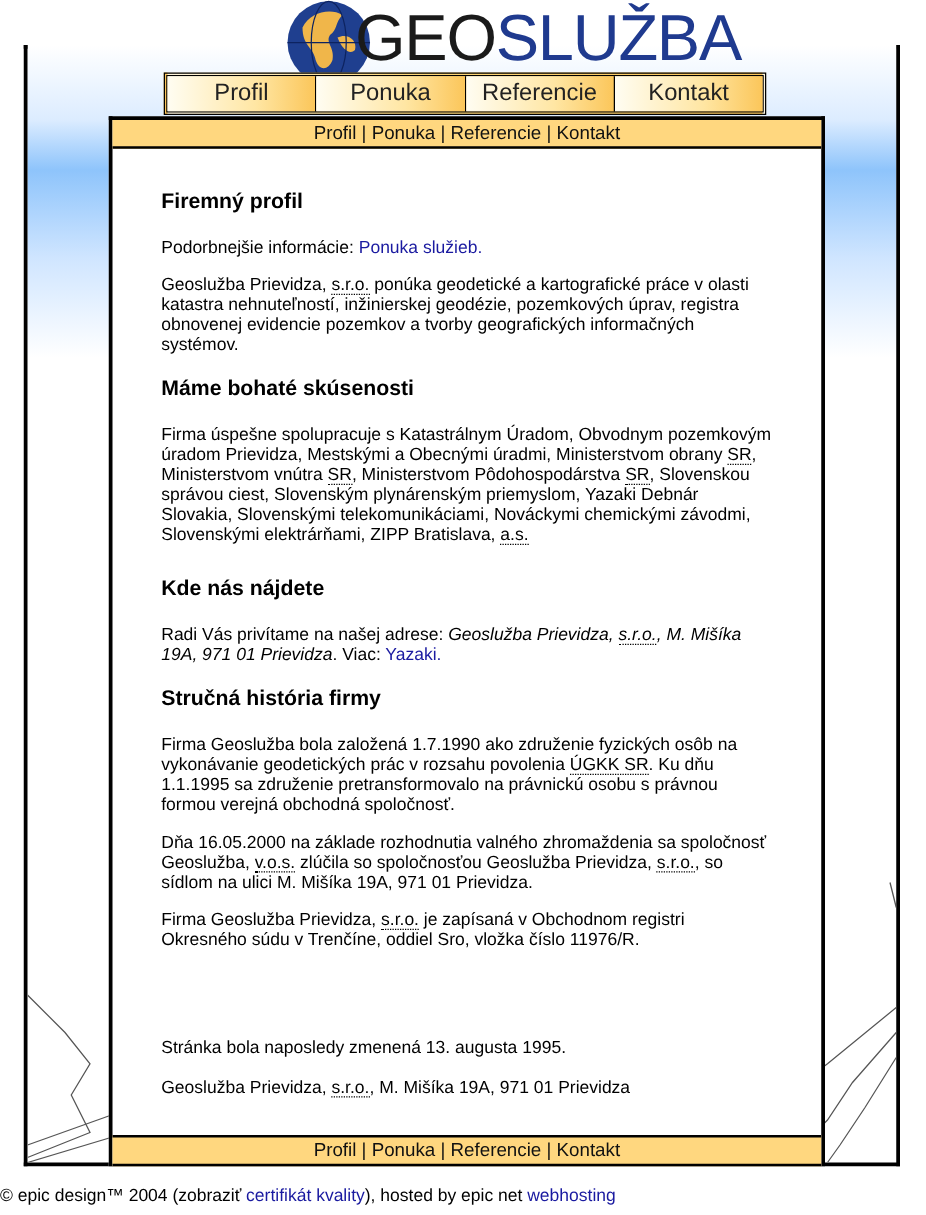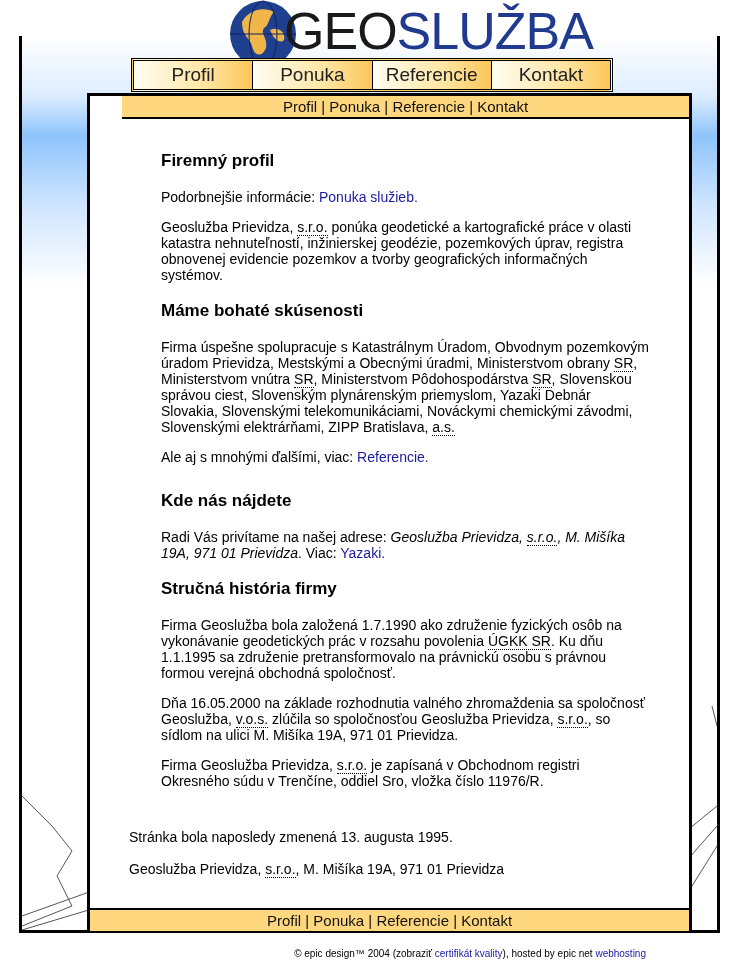--- a/index.html
+++ b/index.html
@@ -10,33 +10,33 @@
   .topline-right { position:absolute; left:570px; top:36px; width:147px; height:3px; background:#000; }
   .mapart { position:absolute; left:0; top:0; width:100%; height:100%; }
   .logo { position:absolute; left:228px; top:0; width:300px; height:66px; }
   .logo-text { position:absolute; left:284px; top:6px; font-size:52px; letter-spacing:-1px; font-family:"Liberation Sans", sans-serif; line-height:50px; }
   .logo-text .geo { color:#1a1a1a; }
   .logo-text .sluzba { color:#1f3a8f; }
   .topnav { position:absolute; left:131px; top:58px; width:476px; height:28px; border:3px double #000; display:flex; background:linear-gradient(to right,#fff7e0,#ffd97a 40%,#fcc65a); z-index:2; }
   .topnav a { flex:1; text-align:center; font-size:19px; line-height:28px; color:#222; text-decoration:none; border-right:1px solid #000;
     background:linear-gradient(to right,#fffdf2,#ffe6a3 60%,#fbc65a); }
   .topnav a:last-child { border-right:none; }
-  .content { position:absolute; left:87px; top:93px; width:567px; height:837px; border:3px solid #000; border-bottom:none; background:#fff;padding-left:32px; }
+  .content { position:absolute; left:87px; top:93px; width:567px; height:837px; border:3px solid #000; border-bottom:none; background:#fff; }
   .bar { height:21px; background:#ffd77f; text-align:center; font-size:15px; line-height:21px; color:#111; }
   .bar.top { border-bottom:2px solid #000; }
   .bar.bottom { position:absolute; bottom:0; left:0; right:0; border-top:2px solid #000; border-bottom:2px solid #000; }
   .bar a { color:#111; text-decoration:none; }
   .inner { padding:32px 40px 0 39px; font-size:14px; line-height:16px; color:#000; }
   h2 { font-size:17px; margin:0 0 18px 0; line-height:20px; font-weight:bold; }
   p { margin:0 0 14px 0; }
   .inner a { color:#1a1aa0; text-decoration:none; }
   abbr { text-decoration:none; border-bottom:1px dotted #000; }
   .meta { position:absolute; left:39px; top:733px; font-size:14px; line-height:16px; }
   .meta p { margin:0 0 16px 0; }
-  .footer { position:absolute; top:948px; left:0; width:646px; text-align:right; font-size:10px; color:#000; }
+  .footer { position:absolute; top:948px; left:0; width:646px; text-align:left; font-size:14px; color:#000; }
   .footer a { color:#1a1aa0; text-decoration:none; }
 </style>
 </head>
 <body>
 
 <div class="topline-left"></div>
 <div class="topline-right"></div>
 
 <div class="frame">
   <svg class="mapart" viewBox="0 0 695 894">
@@ -75,21 +75,20 @@
     <a href="#">Profil</a><span> | </span><a href="#">Ponuka</a><span> | </span><a href="#">Referencie</a><span> | </span><a href="#">Kontakt</a>
   </div>
 
   <div class="inner">
     <h2>Firemný profil</h2>
     <p><span>Podorbnejšie informácie: </span><a href="#">Ponuka služieb.</a></p>
     <p><span>Geoslužba Prievidza, </span><abbr>s.r.o.</abbr><span> ponúka geodetické a kartografické práce v olasti katastra nehnuteľností, inžinierskej geodézie, pozemkových úprav, registra obnovenej evidencie pozemkov a tvorby geografických informačných systémov.</span></p>
 
     <h2 style="margin-top:18px">Máme bohaté skúsenosti</h2>
     <p><span>Firma úspešne spolupracuje s Katastrálnym Úradom, Obvodnym pozemkovým úradom Prievidza, Mestskými a Obecnými úradmi, Ministerstvom obrany </span><abbr>SR</abbr><span>, Ministerstvom vnútra </span><abbr>SR</abbr><span>, Ministerstvom Pôdohospodárstva </span><abbr>SR</abbr><span>, Slovenskou správou ciest, Slovenským plynárenským priemyslom, Yazaki Debnár Slovakia, Slovenskými telekomunikáciami, Nováckymi chemickými závodmi, Slovenskými elektrárňami, ZIPP Bratislava, </span><abbr>a.s.</abbr></p>
-    <p><span>Ale aj s mnohými ďalšími, viac: </span><a href="#">Referencie.</a></p>
 
     <h2 style="margin-top:26px">Kde nás nájdete</h2>
     <p><span>Radi Vás privítame na našej adrese: </span><em><span>Geoslužba Prievidza, </span><abbr>s.r.o.</abbr><span>, M. Mišíka 19A, 971 01 Prievidza</span></em><span>. Viac: </span><a href="#">Yazaki.</a></p>
 
     <h2 style="margin-top:18px">Stručná história firmy</h2>
     <p><span>Firma Geoslužba bola založená 1.7.1990 ako združenie fyzických osôb na vykonávanie geodetických prác v rozsahu povolenia </span><abbr>ÚGKK SR</abbr><span>. Ku dňu 1.1.1995 sa združenie pretransformovalo na právnickú osobu s právnou formou verejná obchodná spoločnosť.</span></p>
     <p><span>Dňa 16.05.2000 na základe rozhodnutia valného zhromaždenia sa spoločnosť Geoslužba, </span><abbr>v.o.s.</abbr><span> zlúčila so spoločnosťou Geoslužba Prievidza, </span><abbr>s.r.o.</abbr><span>, so sídlom na ulici M. Mišíka 19A, 971 01 Prievidza.</span></p>
     <p><span>Firma Geoslužba Prievidza, </span><abbr>s.r.o.</abbr><span> je zapísaná v Obchodnom registri Okresného súdu v Trenčíne, oddiel Sro, vložka číslo 11976/R.</span></p>
   </div>
 

